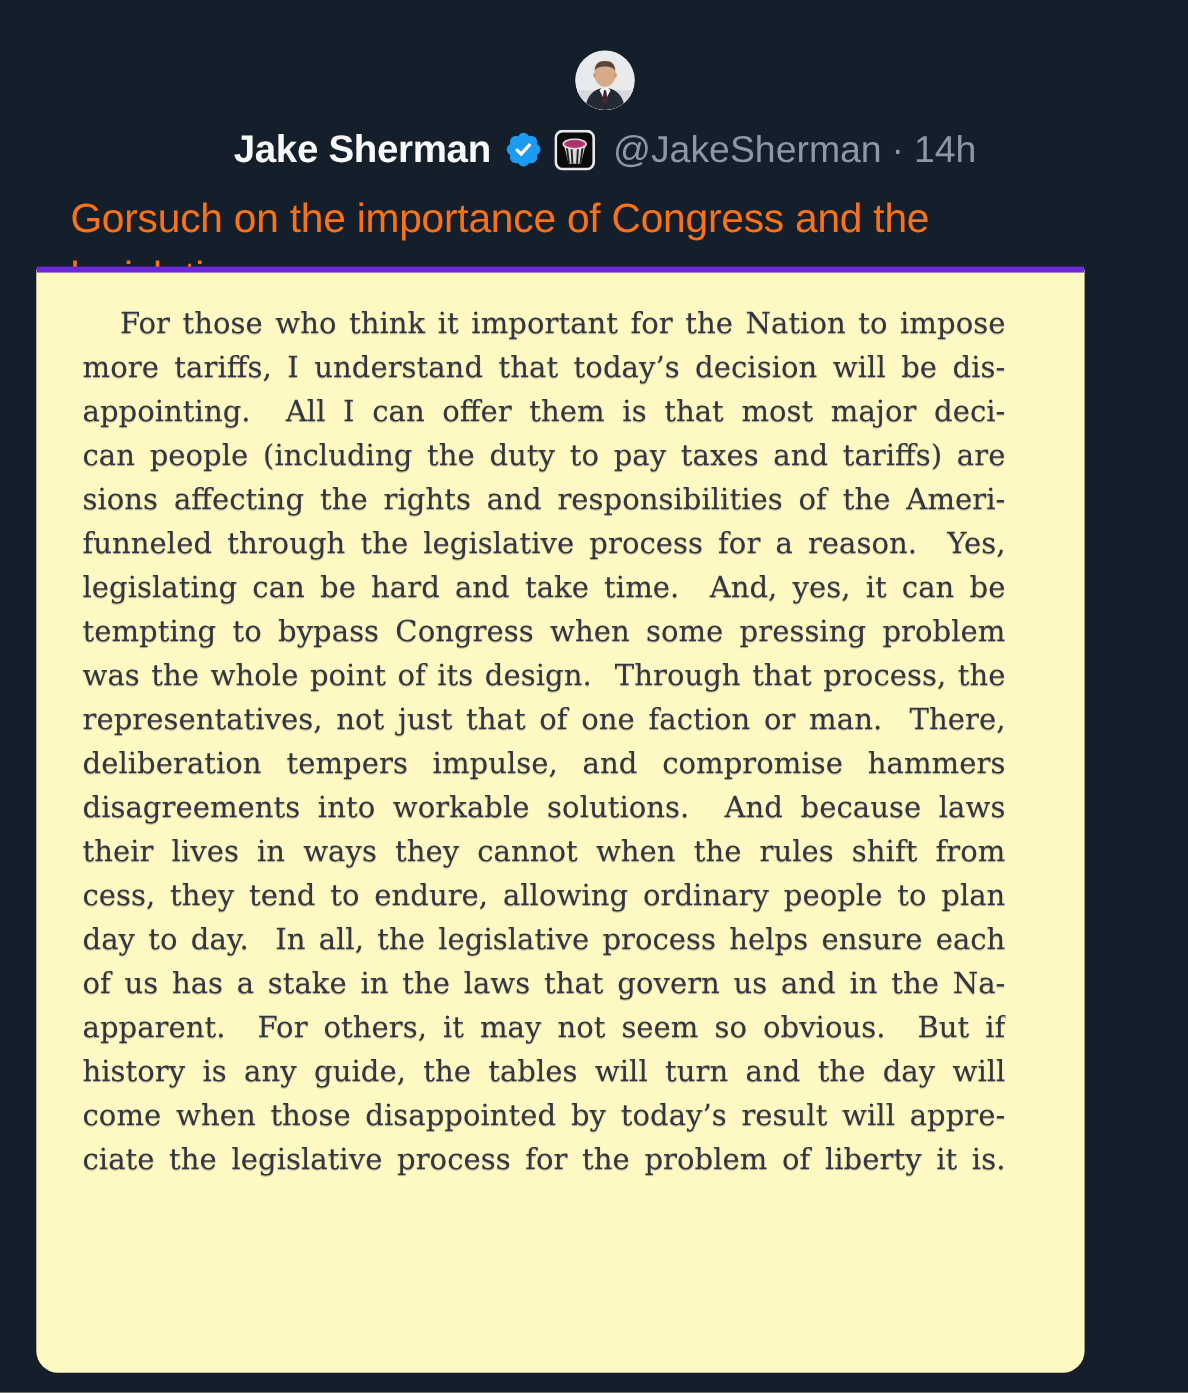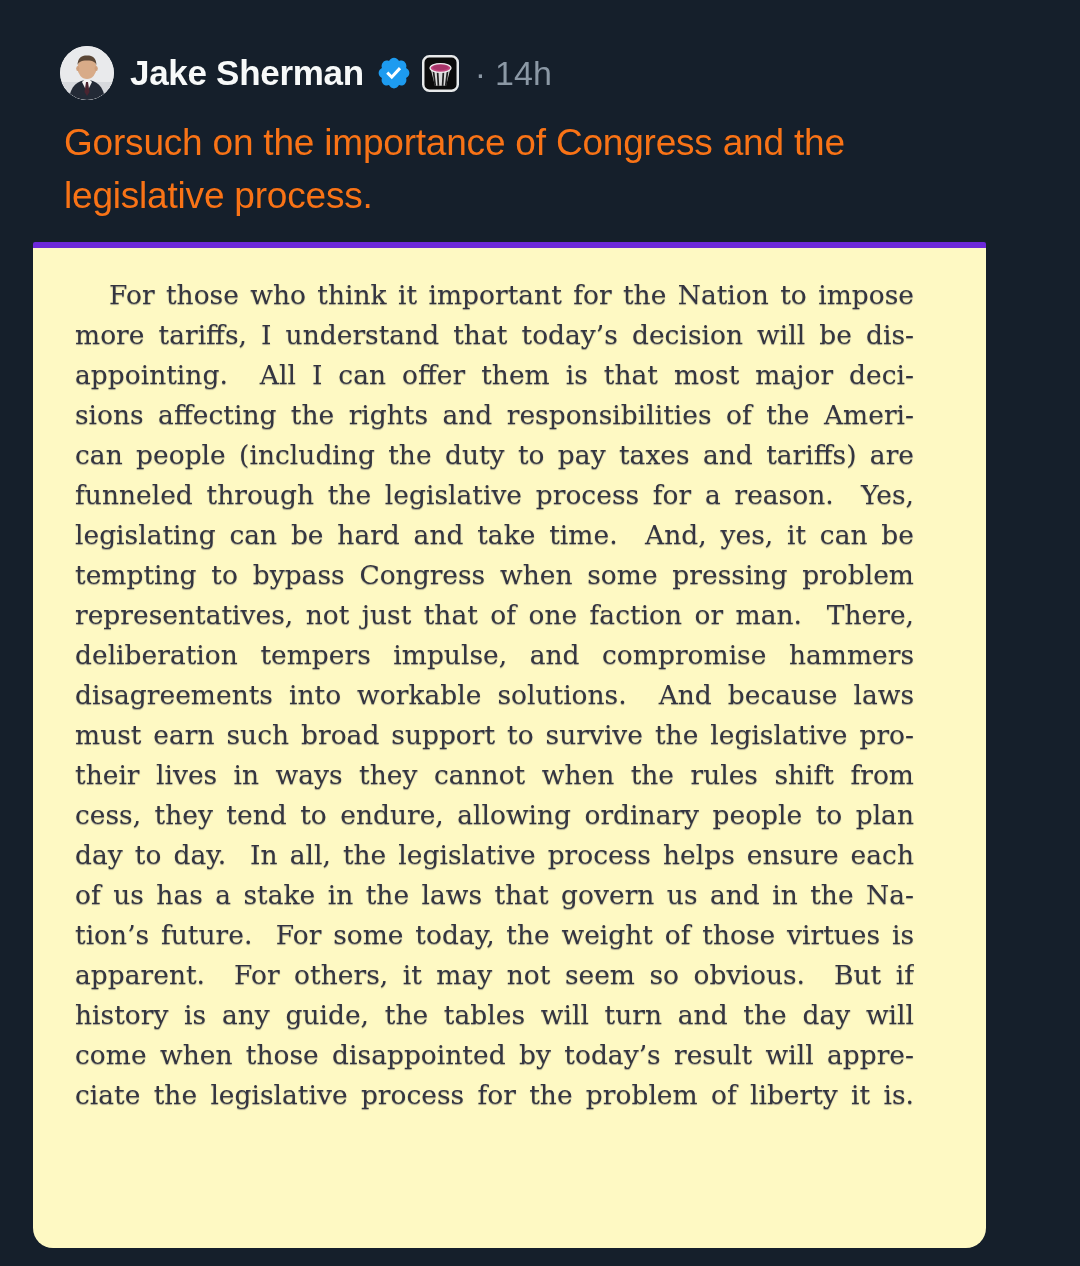--- a/index.html
+++ b/index.html
@@ -7,20 +7,21 @@
   body {
     background: #151f2b;
     font-family: "Liberation Sans", sans-serif;
     position: relative;
   }
   .tweet-header {
     display: flex;
     align-items: center;
     padding: 46px 40px 0 60px;
     gap: 16px;
+    flex-direction: column;
   }
   .avatar {
     width: 54px; height: 54px;
     border-radius: 50%;
     overflow: hidden;
     flex: 0 0 54px;
     background: #e9eaec;
   }
   .avatar svg { display: block; width: 54px; height: 54px; }
   .name-row {
@@ -129,45 +130,45 @@
         <rect x="1" y="1" width="28" height="28" rx="5" fill="#0b0b0b" stroke="#e7e9ea" stroke-width="2"></rect>
 
         <path d="M7 11 L23 11 L19.5 25 L10.5 25 Z" fill="#d9d9d9"></path>
         <path d="M9 11 L10.8 25 M12.5 11 L13.3 25 M17.5 11 L16.7 25 M21 11 L19.2 25" stroke="#222" stroke-width="1.4" fill="none"></path>
 
         <ellipse cx="15" cy="10.5" rx="8.5" ry="3.6" fill="#c2457e" stroke="#eee" stroke-width="1"></ellipse>
         <ellipse cx="15" cy="10.2" rx="6.4" ry="2.3" fill="#a83468"></ellipse>
       </svg>
     </span>
     <span class="handle-group">
+      <span>@JakeSherman</span>
       <span>·</span>
       <span>14h</span>
     </span>
   </div>
 </div>
 
 <div class="tweet-text">Gorsuch on the importance of Congress and the legislative process.</div>
 
 <div class="tweet-media">
   <div class="doc-page">
       <div class="doc-line indent">For those who think it important for the Nation to impose</div>
       <div class="doc-line">more tariffs, I understand that today’s decision will be dis-</div>
       <div class="doc-line">appointing.&nbsp; All I can offer them is that most major deci-</div>
+      <div class="doc-line">can people (including the duty to pay taxes and tariffs) are</div>
       <div class="doc-line">sions affecting the rights and responsibilities of the Ameri-</div>
-      <div class="doc-line">can people (including the duty to pay taxes and tariffs) are</div>
       <div class="doc-line">funneled through the legislative process for a reason.&nbsp; Yes,</div>
       <div class="doc-line">legislating can be hard and take time.&nbsp; And, yes, it can be</div>
       <div class="doc-line">tempting to bypass Congress when some pressing problem</div>
+      <div class="doc-line">was the whole point of its design.&nbsp; Through that process, the</div>
       <div class="doc-line">representatives, not just that of one faction or man.&nbsp; There,</div>
       <div class="doc-line">deliberation tempers impulse, and compromise hammers</div>
       <div class="doc-line">disagreements into workable solutions.&nbsp; And because laws</div>
-      <div class="doc-line">must earn such broad support to survive the legislative pro-</div>
       <div class="doc-line">their lives in ways they cannot when the rules shift from</div>
       <div class="doc-line">cess, they tend to endure, allowing ordinary people to plan</div>
       <div class="doc-line">day to day.&nbsp; In all, the legislative process helps ensure each</div>
       <div class="doc-line">of us has a stake in the laws that govern us and in the Na-</div>
-      <div class="doc-line">tion’s future.&nbsp; For some today, the weight of those virtues is</div>
       <div class="doc-line">apparent.&nbsp; For others, it may not seem so obvious.&nbsp; But if</div>
       <div class="doc-line">history is any guide, the tables will turn and the day will</div>
       <div class="doc-line">come when those disappointed by today’s result will appre-</div>
       <div class="doc-line">ciate the legislative process for the problem of liberty it is.</div>
     </div>
 </div>
 
 </body></html>

